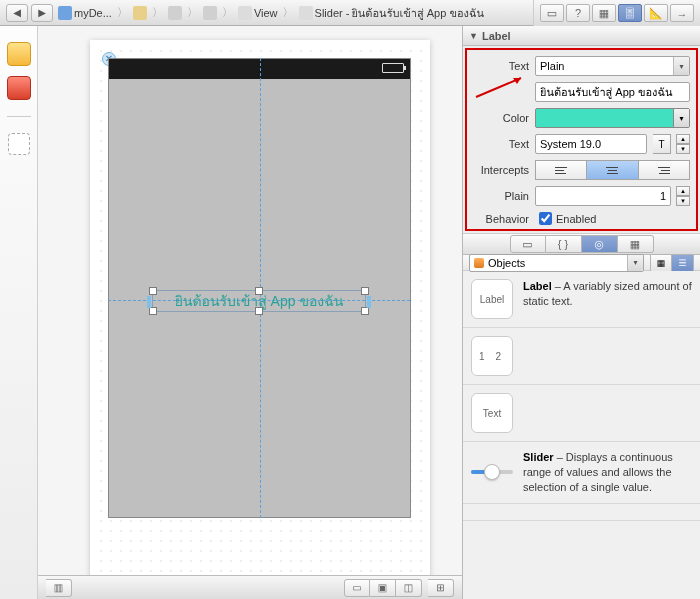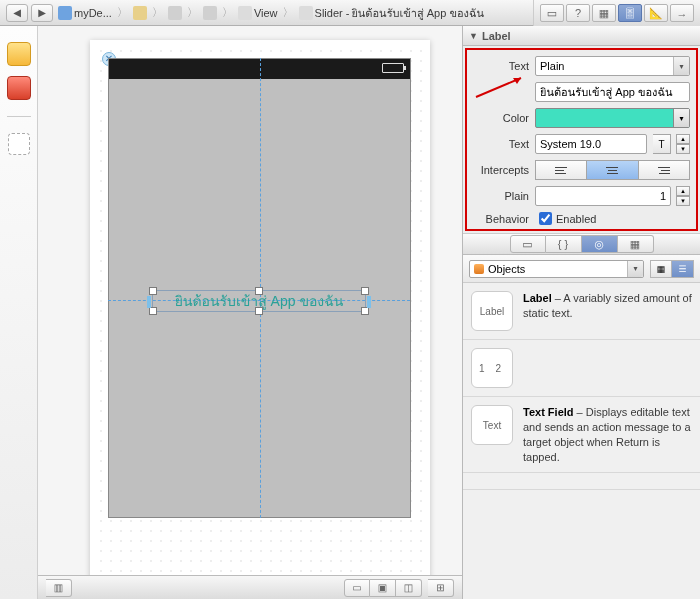--- a/index.html
+++ b/index.html
@@ -75,21 +75,21 @@
 .chk input { accent-color:#2a6cd6;}
 
 .red-arrow { position:absolute; pointer-events:none; }
 
 .tab-switch { height:22px; background:linear-gradient(#fafafa,#dedede); border-top:1px solid #ccc; border-bottom:1px solid #bbb; display:flex; align-items:center; justify-content:center; gap:0;}
 .tab-switch .t { width:36px; height:18px; border:1px solid #b5b5b5; background:linear-gradient(#fdfdfd,#e5e5e5); display:flex; align-items:center; justify-content:center; font-size:11px; color:#666;}
 .tab-switch .t.active { background:linear-gradient(#8fa9d6,#7090c8); color:#fff;}
 .tab-switch .t+.t{border-left:none}
 .tab-switch .t:first-child{border-radius:3px 0 0 3px}.tab-switch .t:last-child{border-radius:0 3px 3px 0}
 
-.lib-header { height:28px; background:linear-gradient(#fafafa,#e8e8e8); border-bottom:1px solid #ccc; display:flex; align-items:center; padding:0 6px; gap:6px;}
+.lib-header { height:16px; background:linear-gradient(#fafafa,#e8e8e8); border-bottom:1px solid #ccc; display:flex; align-items:center; padding:0 6px; gap:6px;}
 .lib-header .ctrl { height:18px;}
 .lib-header .viewseg { display:flex;}
 .lib-header .viewseg .v { width:22px; height:18px; border:1px solid #b5b5b5; background:linear-gradient(#fdfdfd,#e5e5e5); font-size:9px; display:flex; align-items:center; justify-content:center;}
 .lib-header .viewseg .v+.v{border-left:none}
 .lib-header .viewseg .v.active{background:linear-gradient(#8fa9d6,#7090c8);color:#fff}
 
 .lib-list { flex:1; overflow-y:auto; background:#f0f0f0;}
 .lib-item { display:flex; padding:8px; border-bottom:1px solid #d8d8d8; gap:10px;}
 .lib-item.sel { background:linear-gradient(#e0e0e0,#cece­ce);}
 .lib-icon { width:42px; height:40px; background:#fff; border:1px solid #ccc; border-radius:6px; display:flex; align-items:center; justify-content:center; font-size:10px; color:#666; flex-shrink:0;}
@@ -303,21 +303,28 @@
     </div>
     <div class="lib-item">
       <div class="lib-icon">
           <span style="letter-spacing:4px">1 2</span>
         </div>
     </div>
     <div class="lib-item">
       <div class="lib-icon">
           <span>Text</span>
         </div>
-      <div class="lib-text"><b>Text Field</b><span> – Displays editable text and sends an action message to a target object when Return is tapped.</span></div>
+    </div>
+    <div class="lib-item">
+      <div class="slider-icon">
+          <div class="track">
+            <div class="knob"></div>
+          </div>
+        </div>
+      <div class="lib-text"><b>Slider</b><span> – Displays a continuous range of values and allows the selection of a single value.</span></div>
     </div>
     <div class="lib-item">
       
       
     </div>
 
   </div>
 </div>
 
 </body></html>

